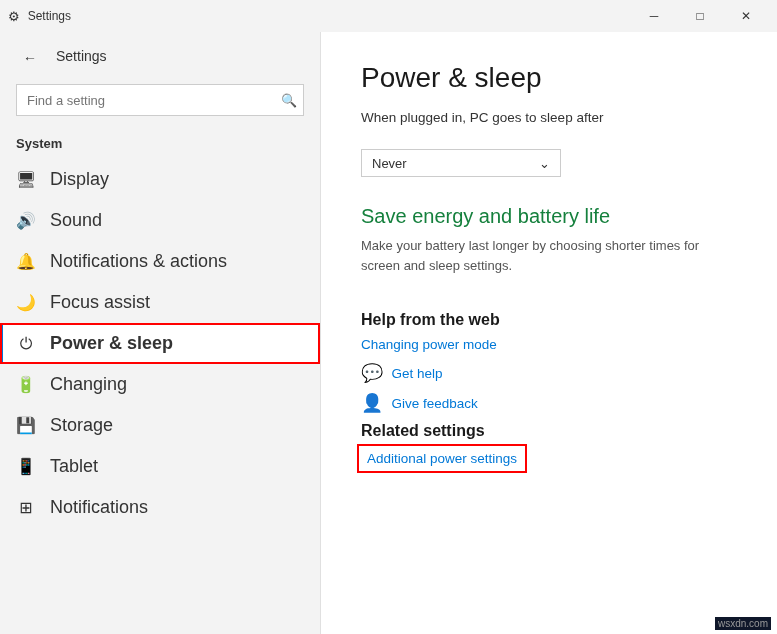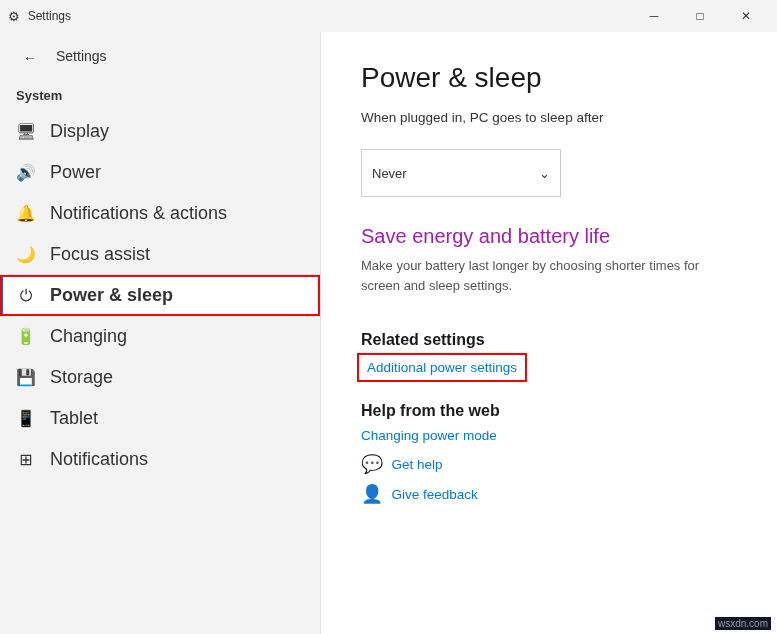--- a/index.html
+++ b/index.html
@@ -171,34 +171,34 @@
       font-size: 13.5px;
       color: #333;
       margin-bottom: 24px;
     }
 
     .dropdown-select {
       display: flex;
       align-items: center;
       justify-content: space-between;
       width: 200px;
-      height: 48px;
+      height: 28px;
       border: 1px solid #ccc;
       padding: 0 10px;
       font-size: 13px;
       color: #333;
       cursor: pointer;
       background: white;
       margin-bottom: 28px;
     }
 
     .section-title {
       font-size: 20px;
       font-weight: 300;
-      color: #a21caf;
+      color: #15803d;
       margin-bottom: 8px;
       margin-top: 8px;
     }
 
     .section-desc {
       font-size: 13px;
       color: #555;
       line-height: 1.5;
       margin-bottom: 36px;
       max-width: 420px;
@@ -282,31 +282,35 @@
 
 <div class="app-body">
 
   <div class="sidebar">
 
     <div class="sidebar-header">
       <button class="back-btn">←</button>
       <span class="sidebar-app-title">Settings</span>
     </div>
 
+    <div class="search-box">
+      <input type="text" placeholder="Find a setting" style="">
+      <span class="search-icon-btn">🔍</span>
+    </div>
 
     <div class="sidebar-section-label">System</div>
 
     <div class="nav-item">
       <span class="nav-icon">🖥</span>
       <span class="nav-label">Display</span>
     </div>
 
     <div class="nav-item">
       <span class="nav-icon">🔊</span>
-      <span class="nav-label">Power</span>
+      <span class="nav-label">Sound</span>
     </div>
 
     <div class="nav-item">
       <span class="nav-icon">🔔</span>
       <span class="nav-label">Notifications &amp; actions</span>
     </div>
 
     <div class="nav-item">
       <span class="nav-icon">🌙</span>
       <span class="nav-label">Focus assist</span>
@@ -345,37 +349,37 @@
 
     <p class="field-label">When plugged in, PC goes to sleep after</p>
 
     <div class="dropdown-select">
       <span>Never</span>
       <span>⌄</span>
     </div>
 
     <h2 class="section-title">Save energy and battery life</h2>
     <p class="section-desc">Make your battery last longer by choosing shorter times for screen and sleep settings.</p>
-
-    <div>
-      <div class="related-settings-title">Related settings</div>
-      <a class="link-item highlighted">Additional power settings</a>
-    </div>
 
     <div style="margin-top: 4px;">
       <div class="help-title">Help from the web</div>
       <a class="help-link">Changing power mode</a>
 
       <div class="help-link-row">
         <span class="help-link-icon">💬</span>
         <span class="link-text">Get help</span>
       </div>
 
       <div class="help-link-row">
         <span class="help-link-icon">👤</span>
         <span class="link-text">Give feedback</span>
       </div>
     </div>
 
+    <div>
+      <div class="related-settings-title">Related settings</div>
+      <a class="link-item highlighted">Additional power settings</a>
+    </div>
+
   </div>
 </div>
 
 <div class="watermark">wsxdn.com</div>
 
 </body></html>

